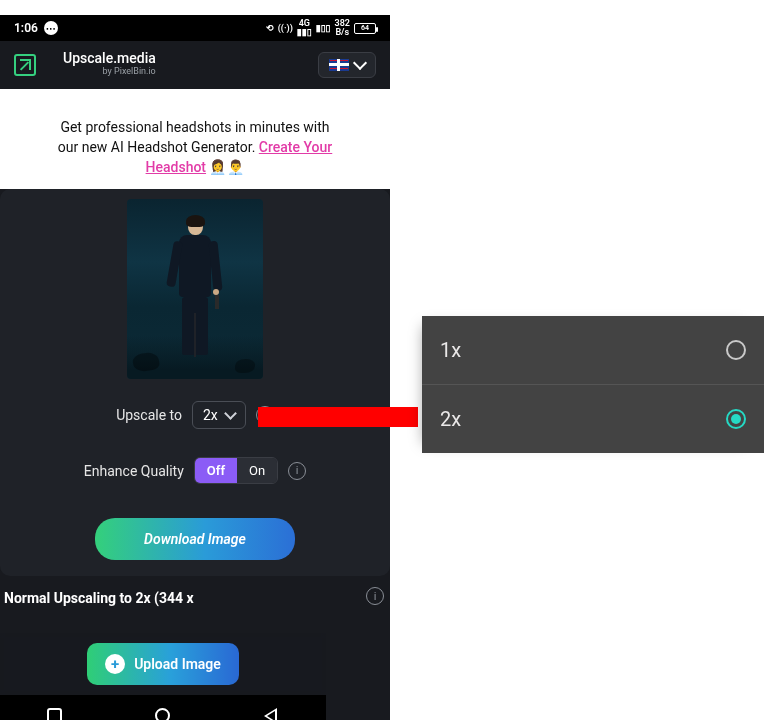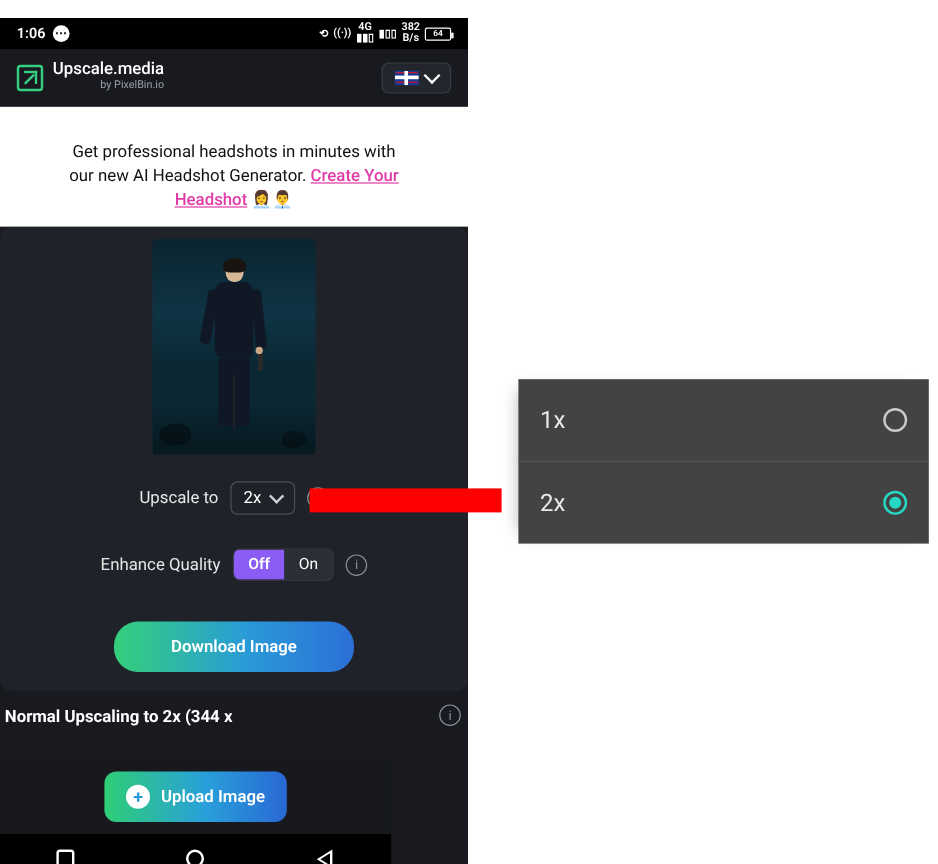--- a/index.html
+++ b/index.html
@@ -54,21 +54,21 @@
   .brand { display:flex; align-items:center; gap:8px;}
   .brand-logo {
     width:22px; height:22px; border:2px solid #35d07f; border-radius:3px; position:relative;
   }
   .brand-logo::before{
     content:""; position:absolute; width:9px; height:9px; border-top:2px solid #35d07f; border-right:2px solid #35d07f; top:3px; right:3px;
   }
   .brand-logo::after{
     content:""; position:absolute; width:11px; height:2px; background:#35d07f; transform:rotate(-45deg); top:9px; left:3px;
   }
-  .brand-text { line-height:13px; }
+  .brand-text { line-height:13px;margin-left:19px; }
   .brand-text .m { font-size:14px; font-weight:500;}
   .brand-text .s { font-size:9px; color:#9aa0a6; text-align:right;}
   .lang-btn {
     border:1px solid #3a3d44; border-radius:6px; padding:6px 10px;
     display:flex; align-items:center; gap:6px; background:#23262c;
   }
   .flag {
     width:20px; height:12px; background:#1a3a8f; position:relative; overflow:hidden;
   }
   .flag::before, .flag::after{
@@ -124,21 +124,21 @@
   }
   .toggle {
     display:flex; border:1px solid #3a3d44; border-radius:6px; overflow:hidden; font-size:13px;
   }
   .toggle .seg{padding:5px 12px; background:#2b2e35;}
   .toggle .seg.active{background:#8b5cf6; font-weight:600;}
   .download-btn {
     display:block; width:200px; margin:0 auto;
     padding:13px 0; text-align:center; border-radius:20px;
     background:linear-gradient(90deg,#34d07b 0%,#2a9bd8 55%,#2b6fd6 100%);
-    color:#fff; font-size:14px; font-weight:600;
+    color:#fff; font-size:14px; font-weight:600;font-style:italic;
   }
   .status-text {
     font-size:14px; font-weight:700; color:#fff; padding:4px 4px 0;
   }
   .status-row { display:flex; align-items:center; justify-content:space-between; padding-right:6px;}
   
   .upload-wrap {
     position:absolute; left:0; bottom:40px; width:326px; height:62px;
     background:rgba(24,26,31,0.55);
     display:flex; align-items:center; justify-content:center;
@@ -163,21 +163,21 @@
   .nav-tr-outline::after{content:"";position:absolute;left:3px;top:3px;width:0;height:0;border-top:5px solid transparent;border-bottom:5px solid transparent;border-right:8px solid #000;}
   
   .arrow-line {
     position:absolute;
     left:258px; top:407px;
     width:160px; height:20px; background:#ff0000;
   }
   
   .popup {
     position:absolute;
-    left:432px; top:316px;
+    left:422px; top:316px;
     width:342px;
     background:#434343;
     color:#eae8e8;
     font-size:20px;
     box-shadow: -8px 0 14px -10px rgba(0,0,0,0.4);
   }
   .popup .opt {
     display:flex; align-items:center; justify-content:space-between;
     padding:22px 18px;
     border-bottom:1px solid #555;

